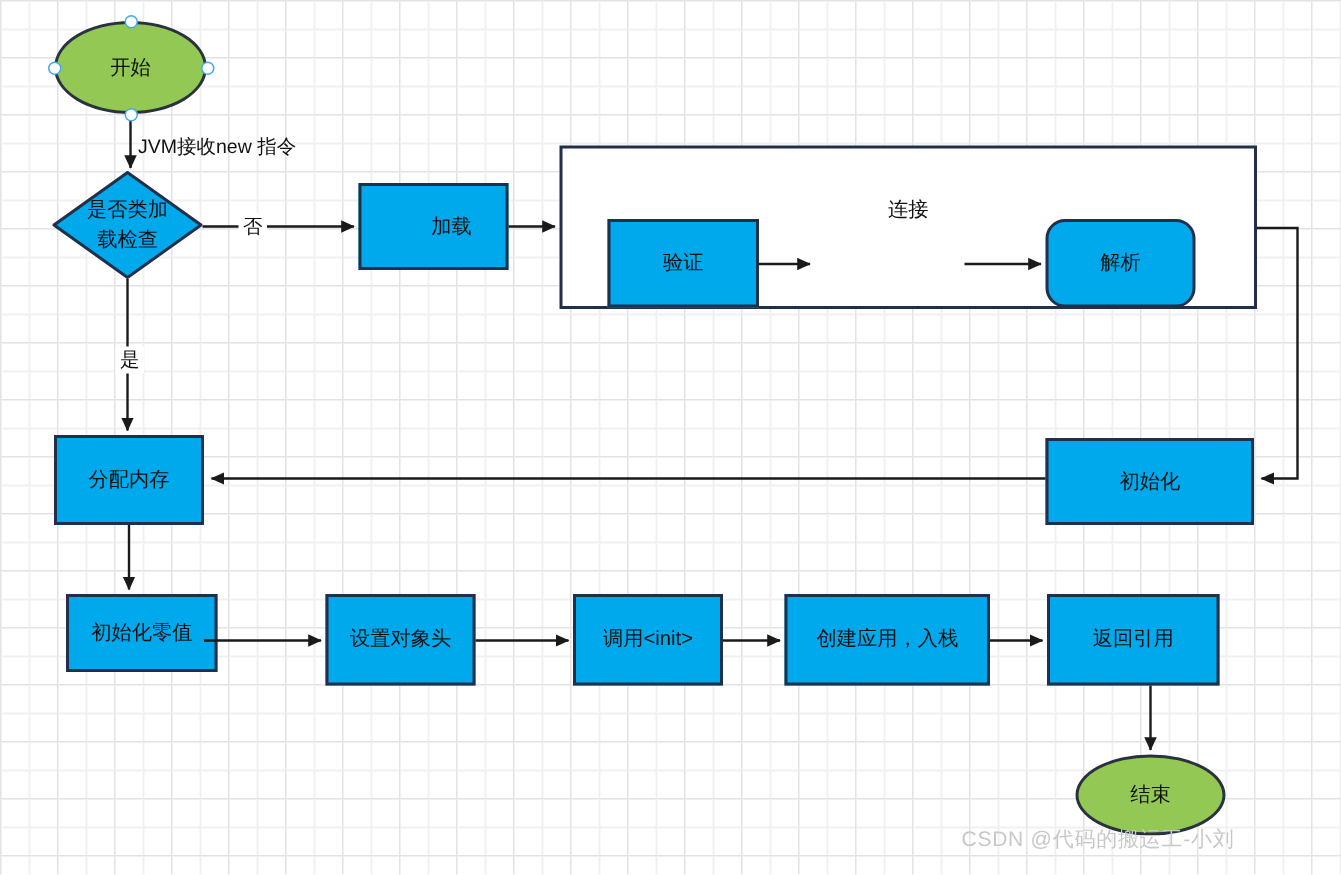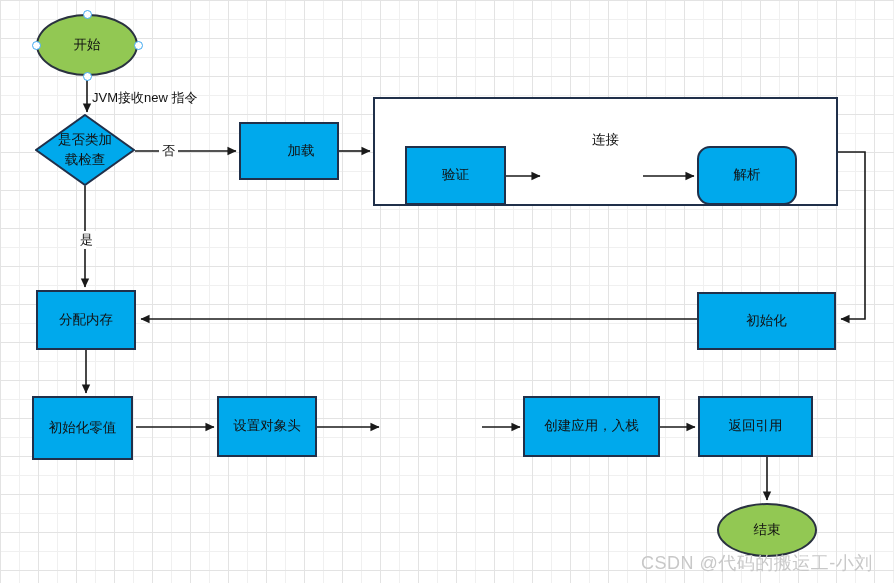--- a/index.html
+++ b/index.html
@@ -72,21 +72,21 @@
     width: 9px; height: 9px;
     border-radius: 50%;
     background: #ffffff;
     border: 1.5px solid #41A9F0;
     z-index: 6;
   }
   .watermark {
     position: absolute;
     left: 641px;
     top: 551px;
-    font-size: 18px;
+    font-size: 14px;
     color: #C8C8C8;
     letter-spacing: 0.5px;
     z-index: 7;
     white-space: nowrap;
   }
 </style>
 </head>
 <body>
 
 <div id="canvas">
@@ -125,28 +125,31 @@
   </div>
 
   <div class="node rect" style="left:697px; top:292px; width:139px; height:58px;">
     <span class="nlabel">初始化</span>
   </div>
 
   <div class="node rect" style="left:36px; top:290px; width:100px; height:60px;">
     <span class="nlabel">分配内存</span>
   </div>
 
-  <div class="node rect" style="left:32px; top:396px; width:101px; height:64px;">
+  <div class="node rect" style="left:44px; top:396px; width:101px; height:52px;">
     <span class="nlabel">初始化零值</span>
   </div>
 
   <div class="node rect" style="left:217px; top:396px; width:100px; height:61px;">
     <span class="nlabel">设置对象头</span>
   </div>
 
+  <div class="node rect" style="left:382px; top:396px; width:100px; height:61px;">
+    <span class="nlabel">调用&lt;init&gt;</span>
+  </div>
 
   <div class="node rect" style="left:523px; top:396px; width:137px; height:61px;">
     <span class="nlabel">创建应用，入栈</span>
   </div>
 
   <div class="node rect" style="left:698px; top:396px; width:115px; height:61px;">
     <span class="nlabel">返回引用</span>
   </div>
 
   <div class="node terminal" style="left:717px; top:503px; width:100px; height:54px;">

